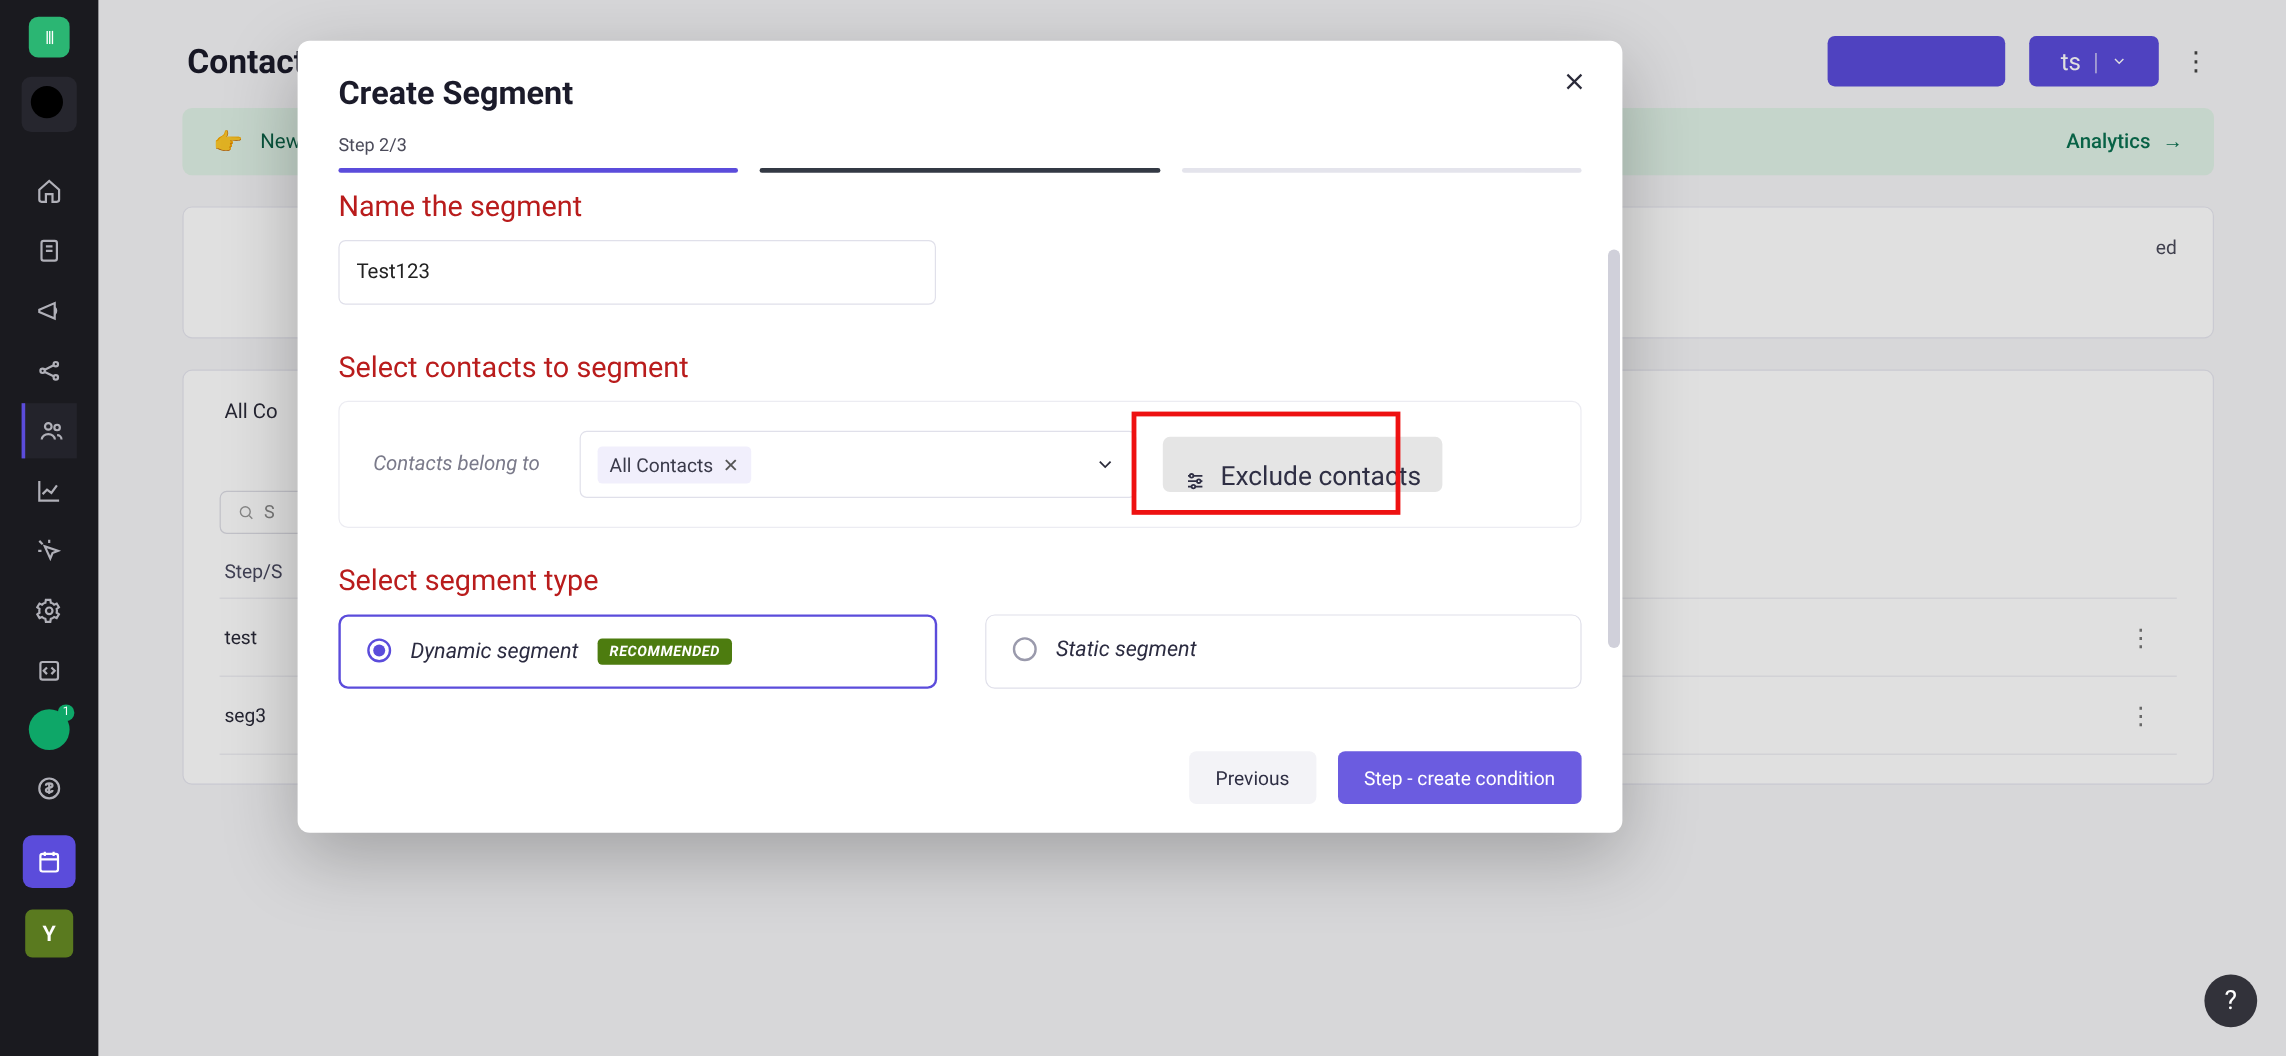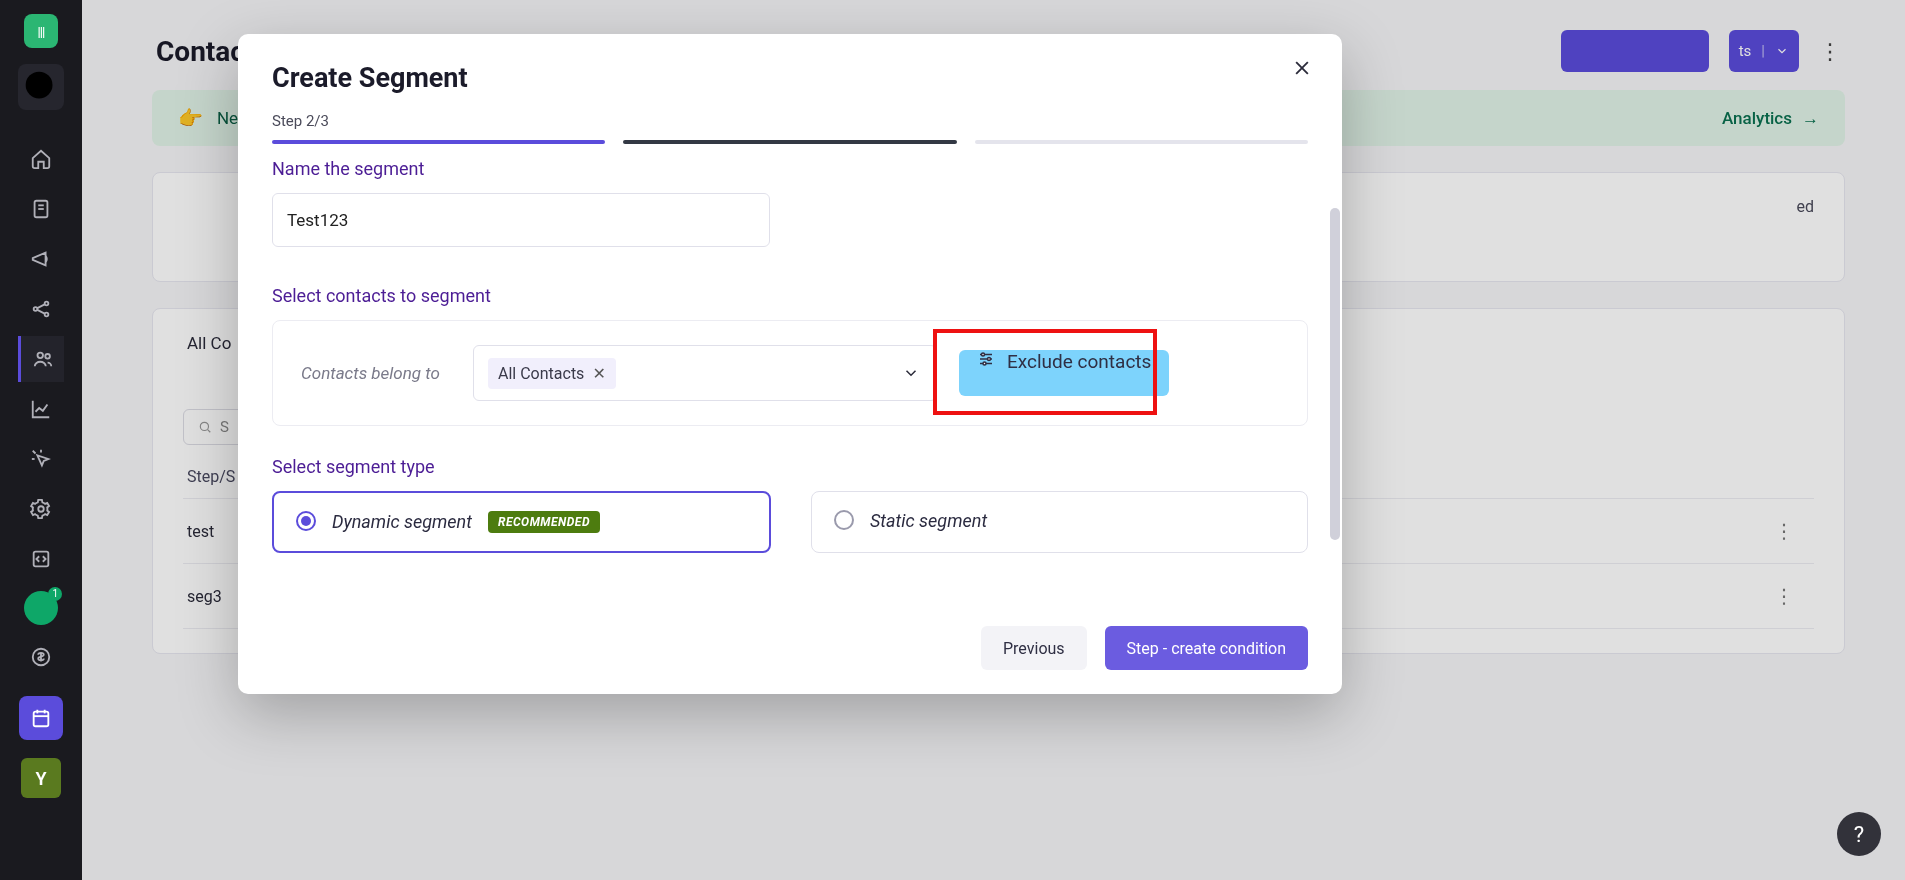--- a/index.html
+++ b/index.html
@@ -21,21 +21,21 @@
   .side-y{width:40px;height:40px;border-radius:6px;background:#5a7a1f;color:#fff;display:flex;align-items:center;justify-content:center;font-weight:600;font-size:18px;margin-top:4px;}
 
   
   .dim{position:absolute;left:82px;top:0;right:0;bottom:0;background:rgba(0,0,0,0.12);z-index:20;}
 
   
   .page{position:absolute;left:82px;top:0;right:0;bottom:0;padding:24px 60px 0 70px;}
   .page-header{display:flex;align-items:center;justify-content:space-between;padding:6px 4px 18px;}
   .page-title{font-size:28px;font-weight:700;color:#1b1b2a;}
   .hdr-actions{display:flex;align-items:center;gap:20px;}
-  .hdr-btn{background:#5b4cdb;color:#fff;border-radius:6px;height:42px;display:flex;align-items:center;padding:0 10px;font-size:15px;}
+  .hdr-btn{background:#5b4cdb;color:#fff;border-radius:6px;height:42px;display:flex;align-items:center;padding:0 26px;font-size:20px;}
   .hdr-btn .divider{margin:0 10px;opacity:.6;}
   .hdr-dots{font-size:22px;color:#444;cursor:pointer;}
 
   .banner{background:#e1f3e7;border-radius:8px;padding:16px 26px;display:flex;align-items:center;justify-content:space-between;margin-bottom:26px;}
   .banner-left{display:flex;align-items:center;gap:14px;color:#0a5f45;font-size:17px;}
   .banner-right{display:flex;align-items:center;gap:10px;color:#0a7050;font-size:17px;font-weight:500;}
   .pointer{font-size:20px;}
 
   .panel{background:#fff;border:1px solid #e6e6ef;border-radius:8px;padding:24px 30px;margin-bottom:26px;min-height:110px;}
   .panel .panel-right{float:right;color:#4a4a5a;font-size:16px;}
@@ -44,43 +44,43 @@
   .tab-link{font-size:17px;color:#2b2b3a;}
   .spacer{flex:1;}
   .search-box{display:flex;align-items:center;gap:8px;border:1px solid #dcdce4;border-radius:6px;padding:8px 14px;width:340px;color:#888;font-size:15px;}
 
   .list-header{display:flex;padding:22px 4px 12px;color:#4a4a60;font-size:16px;border-bottom:1px solid #ececf2;}
   .list-row{display:flex;align-items:center;padding:20px 4px;border-bottom:1px solid #ececf2;color:#2b2b3a;font-size:16px;}
   .list-row .name{flex:1;}
   .list-row .row-dots{color:#777;font-size:20px;cursor:pointer;padding:0 16px;}
 
   
-  .modal{position:absolute;left:238px;top:34px;width:1104px;height:660px;background:#fff;border-radius:10px;z-index:30;box-shadow:0 20px 60px rgba(0,0,0,.25);display:flex;flex-direction:column;overflow:hidden;}
+  .modal{position:absolute;left:248px;top:34px;width:1104px;height:660px;background:#fff;border-radius:10px;z-index:30;box-shadow:0 20px 60px rgba(0,0,0,.25);display:flex;flex-direction:column;overflow:hidden;}
   .modal-head{padding:28px 34px 8px;}
   .modal-title{font-size:27px;font-weight:700;color:#1b1b2a;}
   .modal-close{position:absolute;top:24px;right:30px;font-size:22px;color:#333;cursor:pointer;}
   .modal-step{font-size:15px;color:#4b4b5a;padding:10px 34px 10px;}
   .stepbar{display:flex;height:4px;margin:0 34px;}
   .stepbar div{flex:1;margin-right:18px;border-radius:2px;}
   .stepbar div:last-child{margin-right:0;}
   .step-done{background:#5b4cdb;}
   .step-current{background:#333944;}
   .step-todo{background:#e4e4ec;}
 
   .modal-body{flex:1;overflow-y:auto;padding:8px 34px 0;}
-  .sect-label{font-size:18px;color:#4c1d95;margin:6px 0 14px;}
+  .sect-label{font-size:24px;color:#b91c1c;margin:6px 0 14px;}
   .name-input{width:498px;height:54px;border:1px solid #e0e0ea;border-radius:6px;padding:0 14px;font-size:17px;color:#222;margin-bottom:32px;}
 
   .contact-box{border:1px solid #ececf2;border-radius:8px;padding:24px 28px;display:flex;align-items:center;gap:22px;margin-bottom:30px;position:relative;}
   .belong-label{font-style:italic;color:#7a7a8a;font-size:17px;min-width:150px;}
   .multi-select{flex:1;max-width:464px;height:56px;border:1px solid #e0e0ea;border-radius:6px;display:flex;align-items:center;padding:0 14px;position:relative;text-align:center;}
   .chip{background:#f1effc;color:#3a3a4a;border-radius:4px;padding:6px 10px;font-size:16px;display:flex;align-items:center;gap:8px;}
   .chip .x{color:#555;cursor:pointer;}
   .ms-chevron{position:absolute;right:16px;top:50%;transform:translateY(-50%);}
-  .exclude-btn{background:#7dd3fc;border-radius:6px;height:46px;padding:0 18px;display:flex;align-items:flex-start;gap:12px;color:#2f2f44;font-size:19px;cursor:pointer;}
+  .exclude-btn{background:#e5e5e5;border-radius:6px;height:46px;padding:0 18px;display:flex;align-items:flex-end;gap:12px;color:#2f2f44;font-size:22px;cursor:pointer;}
   .red-box{position:absolute;border:4px solid #e11;left:660px;top:8px;width:224px;height:86px;pointer-events:none;}
 
   .seg-types{display:flex;gap:40px;}
   .seg-card{flex:1;border:1px solid #e0e0ea;border-radius:8px;padding:18px 22px;display:flex;align-items:flex-start;gap:16px;cursor:pointer;font-style:italic;}
   .seg-card.selected{border:2px solid #5b4cdb;}
   .radio{width:20px;height:20px;border-radius:50%;border:2px solid #9a9aac;display:flex;align-items:center;justify-content:center;}
   .radio.checked{border-color:#5b4cdb;}
   .radio.checked::after{content:"";width:10px;height:10px;border-radius:50%;background:#5b4cdb;}
   .seg-card-title{font-size:18px;color:#2b2b40;}
   .rec-badge{background:#4d7c0f;color:#fff;font-size:12px;font-weight:700;letter-spacing:.5px;border-radius:4px;padding:4px 10px;}

